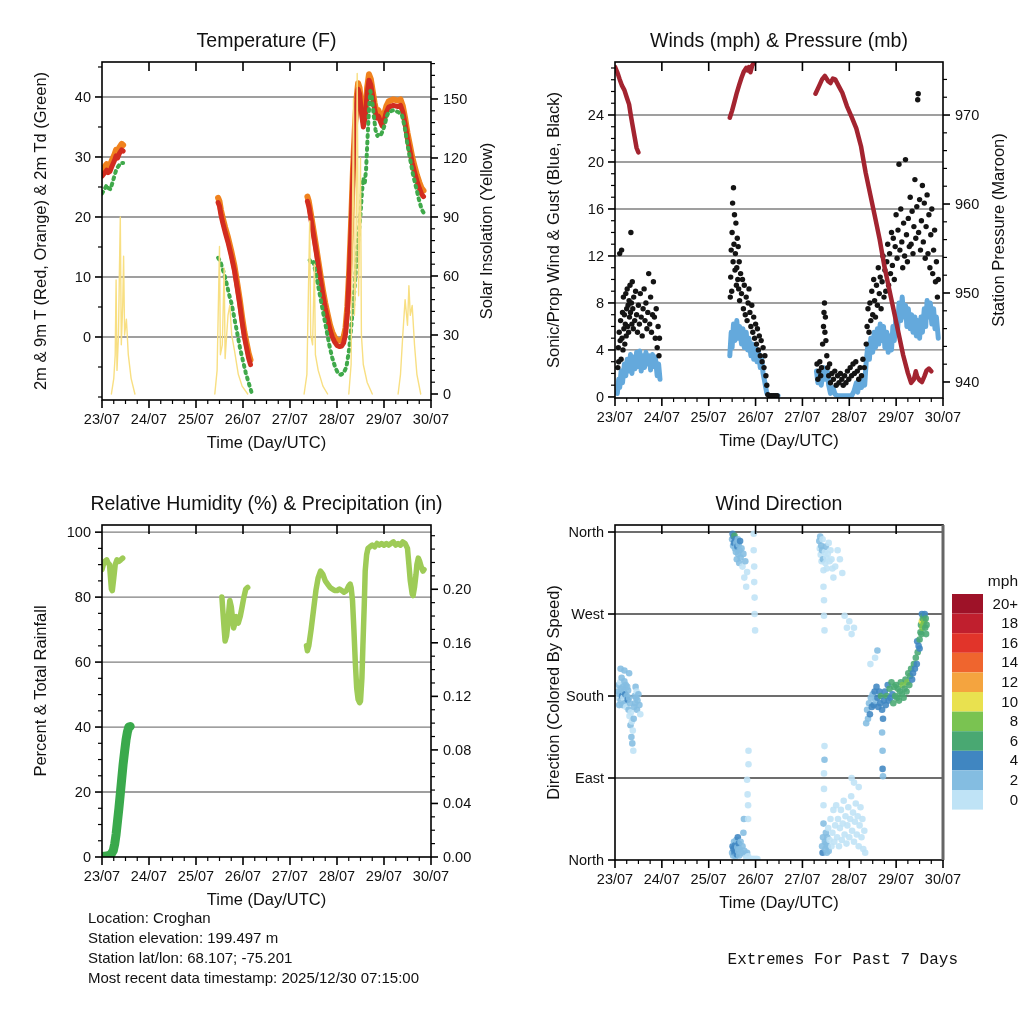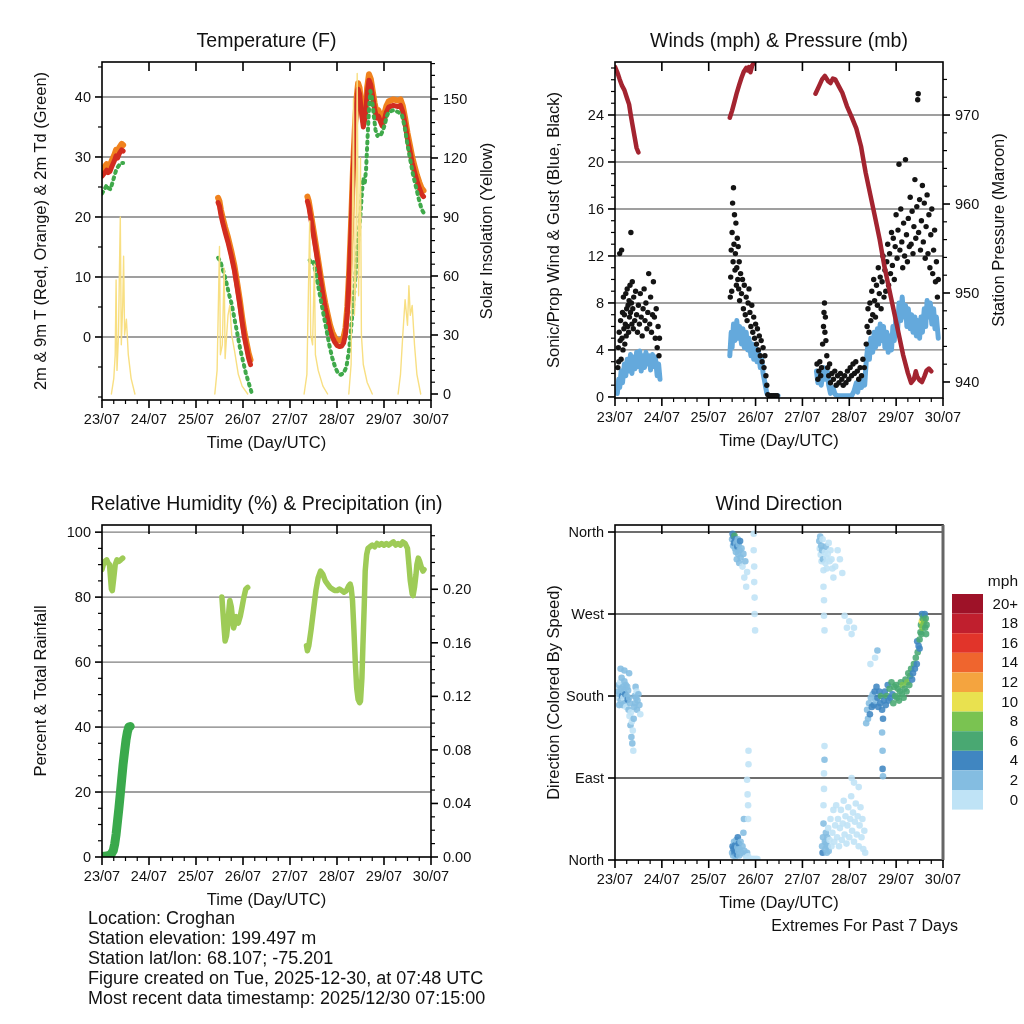--- a/index.html
+++ b/index.html
@@ -1,21 +1,21 @@
 <!DOCTYPE html>
 <html><head>
 <meta charset="utf-8">
 <style>
   html,body{margin:0;padding:0;background:#fff;}
   .canvas{position:relative;width:1024px;height:1024px;background:#fff;
           font-family:"Liberation Sans",sans-serif;color:#111;overflow:hidden;}
   svg{position:absolute;left:0;top:0;}
   svg text{font-family:"Liberation Sans",sans-serif;fill:#111;}
-  .footer{position:absolute;left:88px;top:908px;font-size:18px;line-height:20px;color:#111;}
-  .extremes{position:absolute;right:66px;top:913px;text-align:left;font-size:16px;line-height:25px;color:#111;}
+  .footer{position:absolute;left:88px;top:908px;font-size:15px;line-height:20px;color:#111;}
+  .extremes{position:absolute;right:66px;top:948px;text-align:left;font-size:16px;line-height:25px;color:#111;font-family:Liberation Mono, monospace;}
   .extremes .vals{font-weight:bold;}
 </style>
 </head>
 <body>
 
 <div class="canvas">
   <svg id="figure" width="1024" height="1024" viewBox="0 0 1024 1024">
       <g>
         <clipPath id="clip-temperature">
           <rect x="102" y="62" width="329" height="338"></rect>
@@ -1081,20 +1081,19 @@
         <text x="1018" y="784.9" font-size="15" text-anchor="end" fill="#111">2</text>
         <rect x="952" y="790" width="31" height="19.6" fill="#bfe3f6"></rect>
         <text x="1018" y="804.5" font-size="15" text-anchor="end" fill="#111">0</text>
       </g>
     </svg>
 
   <div class="footer">
     <div>Location: Croghan</div>
     <div>Station elevation: 199.497 m</div>
     <div>Station lat/lon: 68.107; -75.201</div>
-    <div>Figure created on Tue, 2025-12-30, at 07:48 UTC</div>
     <div>Most recent data timestamp: 2025/12/30 07:15:00</div>
   </div>
 
   <div class="extremes">
     <div>Extremes For Past 7 Days</div>
   </div>
 </div>
 
 </body></html>

